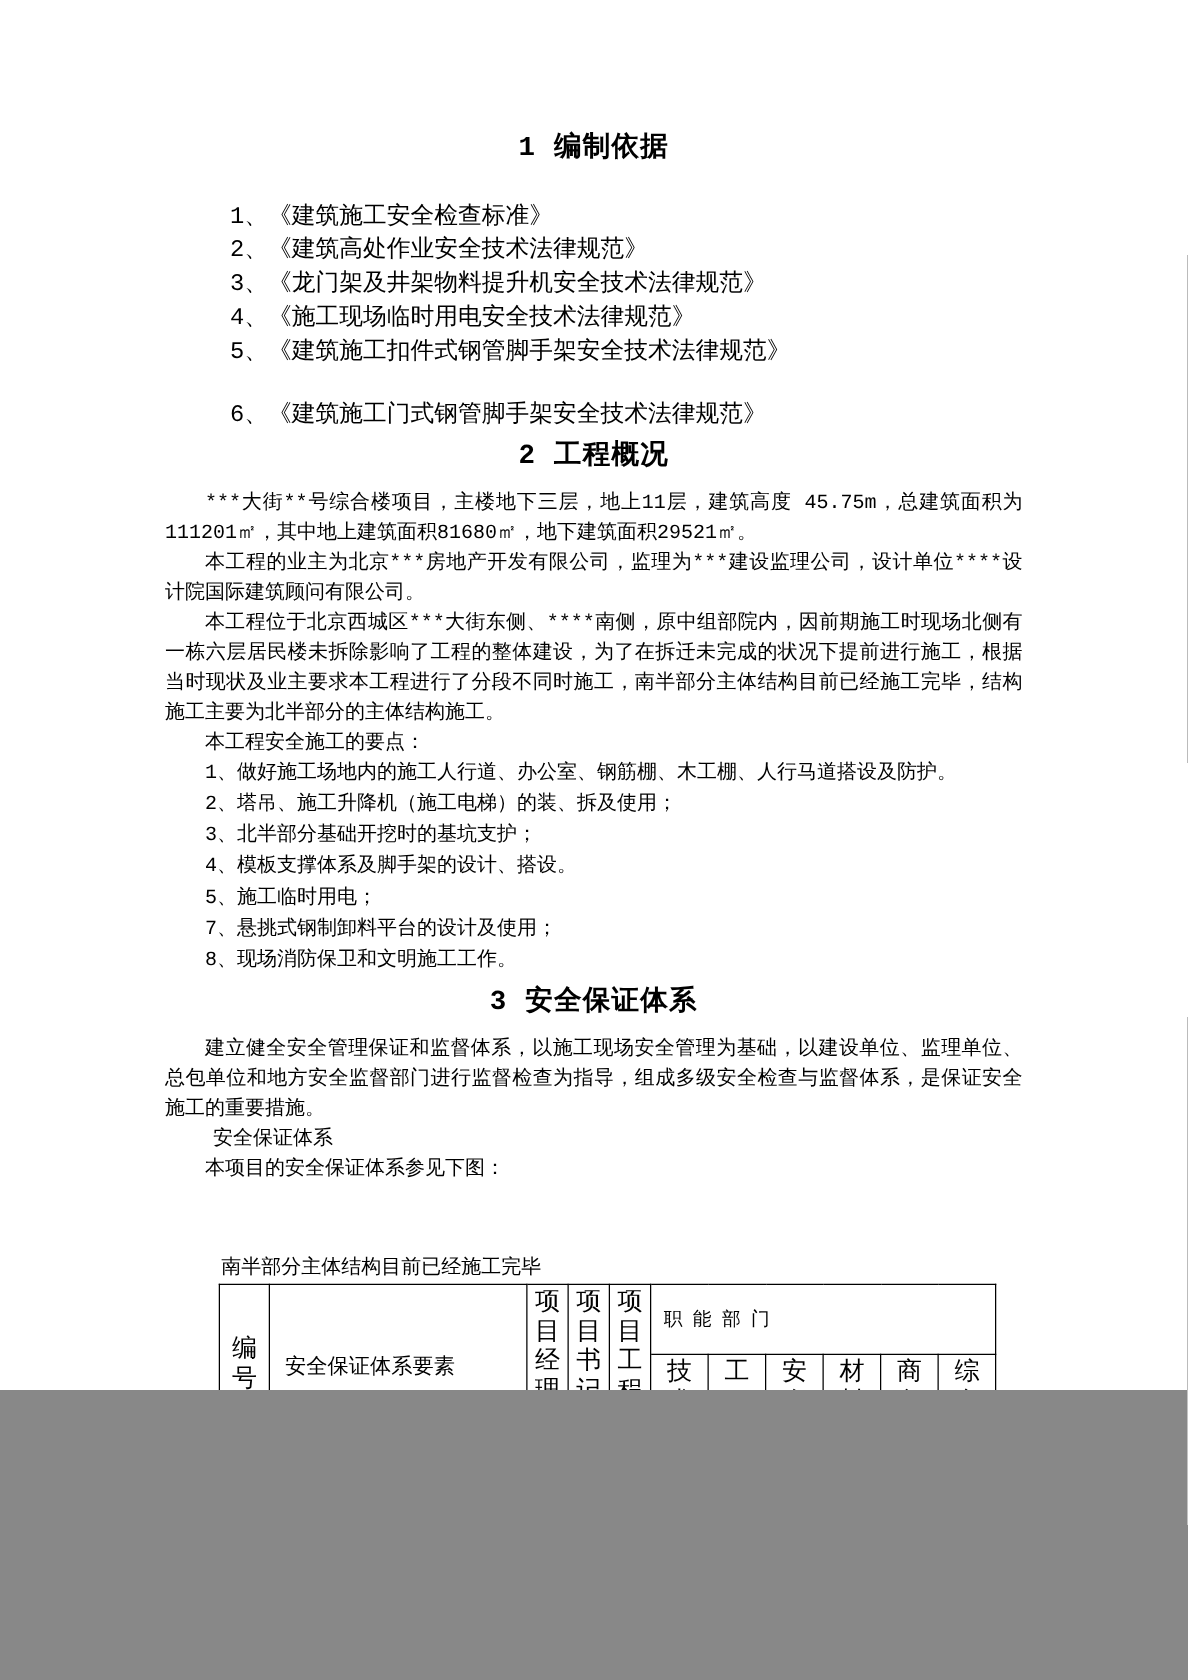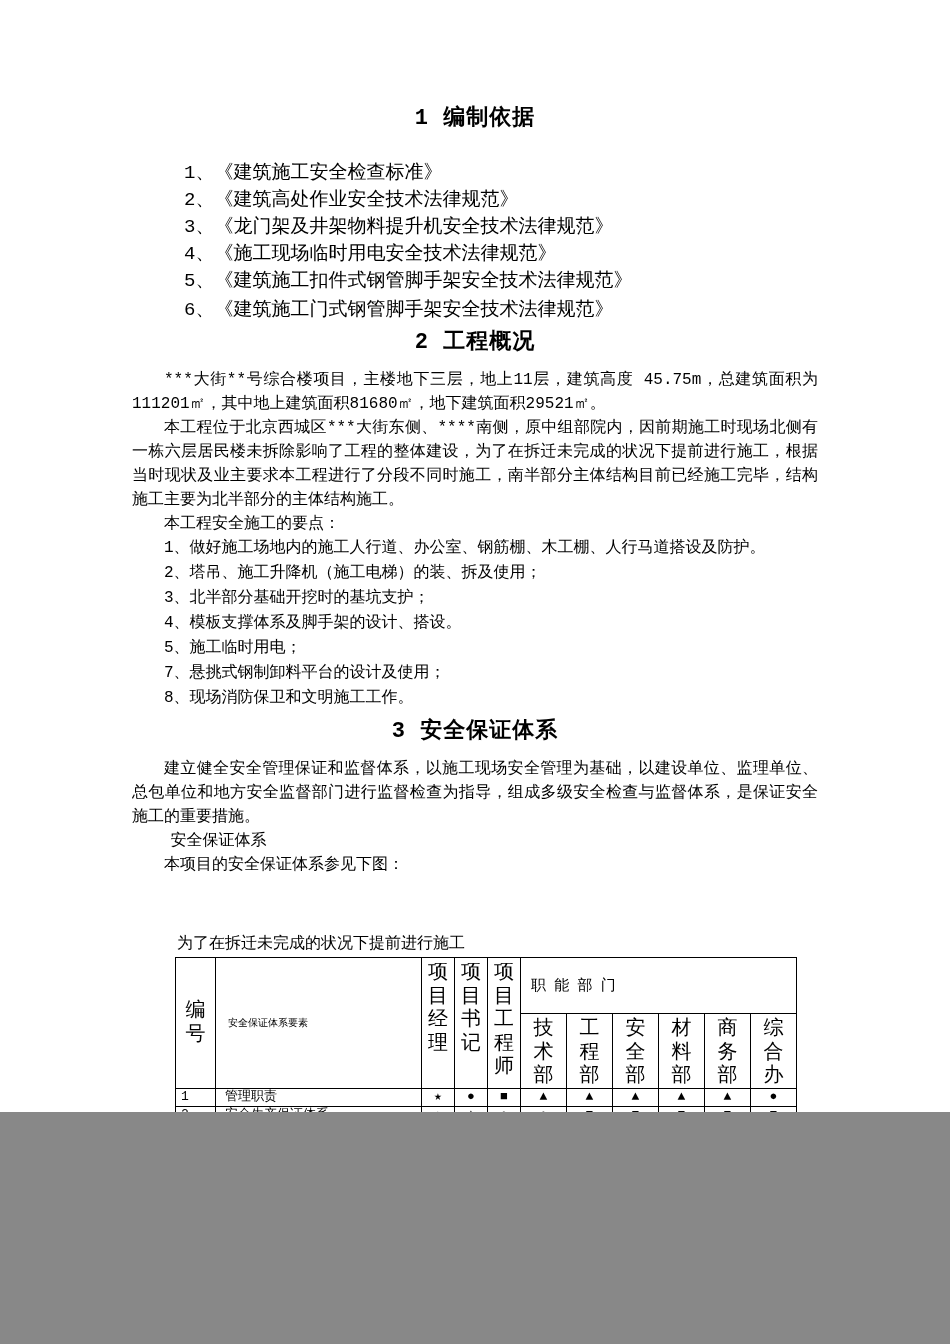--- a/index.html
+++ b/index.html
@@ -11,36 +11,36 @@
     font-family:Liberation Mono, monospace;
   }
   .doc-h {
     font-size:22px; font-weight:bold; text-align:center;
     line-height:30px; letter-spacing:1px;
   }
   .h1 { margin-bottom:26px; }
   .h2 { margin-top:4px; margin-bottom:10px; }
   .h3 { margin-top:6px; margin-bottom:10px; }
   .ref { font-size:19px; line-height:27px; padding-left:52px; }
-  .ref-last { margin-top:2px; }
+  .ref-last { margin-top:24px; }
   .body-p { font-size:16px; line-height:24px; text-align:justify; text-indent:2em; }
   .point { font-size:16px; line-height:25px; text-indent:2em; }
   .indent-more { text-indent:2.4em; }
   .tbl-caption { font-size:16px; line-height:22px; margin-top:56px; margin-left:45px; }
   table.resp {
     border-collapse:collapse; table-layout:fixed;
     margin-left:43px; margin-top:2px;
   }
   table.resp td { border:1px solid #000; overflow:hidden; }
   .vert {
     width:1.05em; margin:0 auto; word-break:break-all;
     line-height:1.18; font-size:20px; text-align:center;
   }
   td.c-no  { vertical-align:middle; }
-  td.c-elem{ font-size:10px; padding-left:12px; vertical-align:middle; }
+  td.c-elem{ font-size:17px; padding-left:12px; vertical-align:middle; }
   td.c-v   { vertical-align:top; padding-top:3px; }
   td.c-dept-hd { font-size:15px; padding-left:10px; vertical-align:middle; letter-spacing:0.55em; height:56px; }
   tr.sub-row td { vertical-align:top; padding-top:3px; height:66px; }
   tr.data-row td { height:18px; font-size:13px; line-height:16px; }
   td.d-no   { padding-left:5px; }
   td.d-elem { padding-left:9px; }
   td.mark   { text-align:center; font-size:12px; }
 </style>
 </head>
 <body>
@@ -54,41 +54,42 @@
     <p class="ref">2、《建筑高处作业安全技术法律规范》</p>
     <p class="ref">3、《龙门架及井架物料提升机安全技术法律规范》</p>
     <p class="ref">4、《施工现场临时用电安全技术法律规范》</p>
     <p class="ref">5、《建筑施工扣件式钢管脚手架安全技术法律规范》</p>
     <p class="ref ref-last">6、《建筑施工门式钢管脚手架安全技术法律规范》</p>
   </div>
 
   <div class="doc-h h2">2 工程概况</div>
 
   <p class="body-p">***大街**号综合楼项目，主楼地下三层，地上11层，建筑高度 45.75m，总建筑面积为111201㎡，其中地上建筑面积81680㎡，地下建筑面积29521㎡。</p>
+  <p class="body-p">本工程的业主为北京***房地产开发有限公司，监理为***建设监理公司，设计单位****设计院国际建筑顾问有限公司。</p>
   <p class="body-p">本工程位于北京西城区***大街东侧、****南侧，原中组部院内，因前期施工时现场北侧有一栋六层居民楼未拆除影响了工程的整体建设，为了在拆迁未完成的状况下提前进行施工，根据当时现状及业主要求本工程进行了分段不同时施工，南半部分主体结构目前已经施工完毕，结构施工主要为北半部分的主体结构施工。</p>
   <p class="body-p">本工程安全施工的要点：</p>
 
   <div>
     <p class="point">1、做好施工场地内的施工人行道、办公室、钢筋棚、木工棚、人行马道搭设及防护。</p>
     <p class="point">2、塔吊、施工升降机（施工电梯）的装、拆及使用；</p>
     <p class="point">3、北半部分基础开挖时的基坑支护；</p>
     <p class="point">4、模板支撑体系及脚手架的设计、搭设。</p>
     <p class="point">5、施工临时用电；</p>
     <p class="point">7、悬挑式钢制卸料平台的设计及使用；</p>
     <p class="point">8、现场消防保卫和文明施工工作。</p>
   </div>
 
 
   <div class="doc-h h3">3 安全保证体系</div>
 
   <p class="body-p">建立健全安全管理保证和监督体系，以施工现场安全管理为基础，以建设单位、监理单位、总包单位和地方安全监督部门进行监督检查为指导，组成多级安全检查与监督体系，是保证安全施工的重要措施。</p>
   <p class="body-p indent-more">安全保证体系</p>
   <p class="body-p">本项目的安全保证体系参见下图：</p>
 
-  <p class="tbl-caption">为了在拆迁未完成的状况下提前进行施工</p>
+  <p class="tbl-caption">南半部分主体结构目前已经施工完毕</p>
 
   <table class="resp">
     <colgroup>
       <col style="width:40px">
       <col style="width:206px">
       <col style="width:33px">
       <col style="width:33px">
       <col style="width:33px">
       <col style="width:46px">
       <col style="width:46px">

